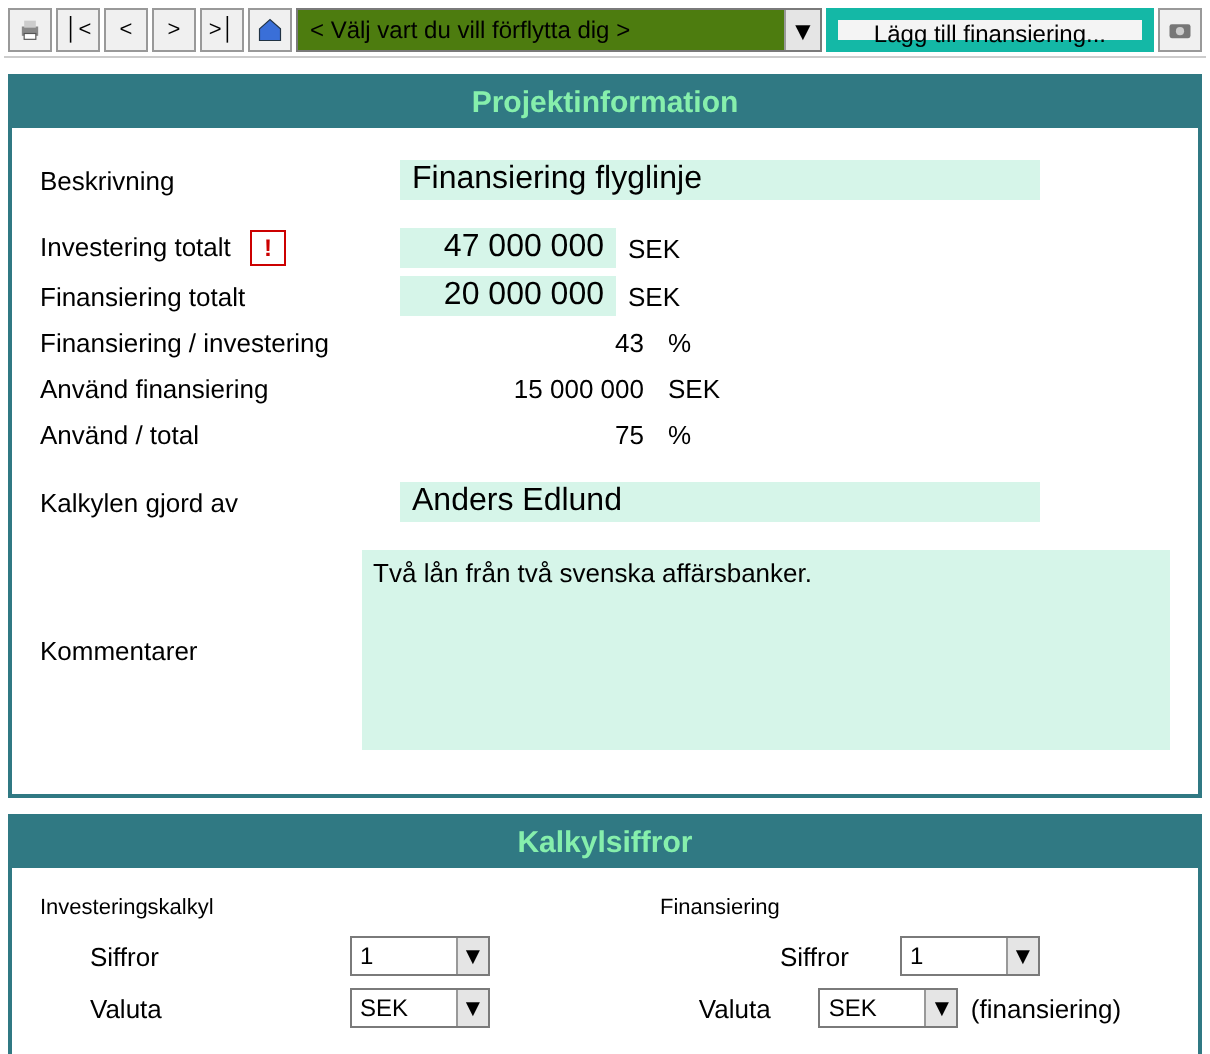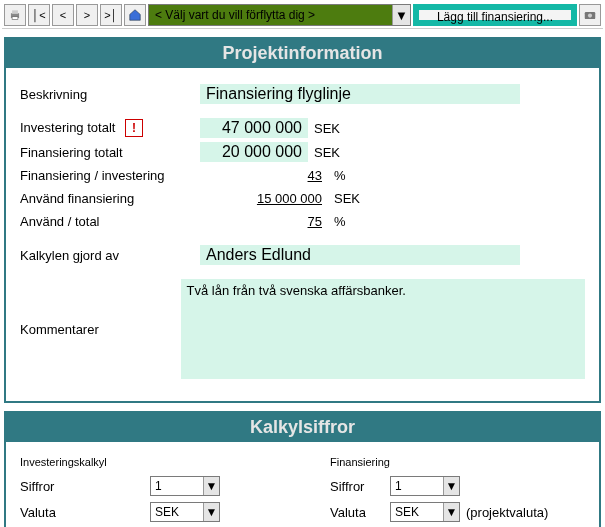--- a/index.html
+++ b/index.html
@@ -54,25 +54,25 @@
     background: #f4f4f4;
     font-size:12px;
     cursor:pointer;
   }
   .panel {
     border: 2px solid #307983;
     margin: 8px 2px 0 2px;
   }
   .panel-header {
     background: #307983;
-    color: #e5e5e5;
+    color: #86efac;
     text-align: center;
     font-weight: bold;
     padding: 4px 0;
-    font-size: 18px;
+    font-size: 15px;
   }
   .panel-body {
     padding: 16px 14px 18px 14px;
   }
   .row {
     display: flex;
     align-items: center;
     margin-bottom: 4px;
   }
   .label-col {
@@ -96,21 +96,20 @@
     height:20px;
     font-size:16px;
   }
   .val-input.text { width: 320px; padding:2px 6px; }
   .val-input.num { width: 108px; text-align:right; padding:2px 6px; font-family: Arial; }
   .val-static {
     width:128px;
     text-align:right;
     padding:2px 6px;
     font-size:13px;
-    text-decoration:underline;
   }
   .unit {
     margin-left:6px;
     font-size:13px;
   }
   .textarea {
     background:#d6f5e9;
     border:none;
     width:452px;
     height:100px;
@@ -119,21 +118,21 @@
     resize:none;
     font-family:Arial;
   }
   .spacer { height: 10px; }
   .kalk-body {
     padding: 14px 14px 18px 14px;
     display:flex;
     gap: 60px;
   }
   .kcol { flex: 0 0 250px; }
-  .kcol .row { margin-bottom:6px; }
+  .kcol .row { margin-bottom:6px;justify-content:center; }
   .kcol .klabel { width: 130px; }
   .dropdown {
     width: 70px;
     height: 20px;
     border:1px solid #7a7a7a;
     background:#fff;
     display:flex;
     align-items:center;
     font-size:12px;
   }
@@ -266,17 +265,17 @@
           <span>1</span>
           <div class="ddarr">▼</div>
         </div>
       </div>
       <div class="row">
         <div class="klabel" style="width:60px;">Valuta</div>
         <div class="dropdown">
           <span>SEK</span>
           <div class="ddarr">▼</div>
         </div>
-        <span class="pv">(projektvaluta)</span>
+        <span class="pv">(finansiering)</span>
       </div>
     </div>
   </div>
 </div>
 
 </body></html>

